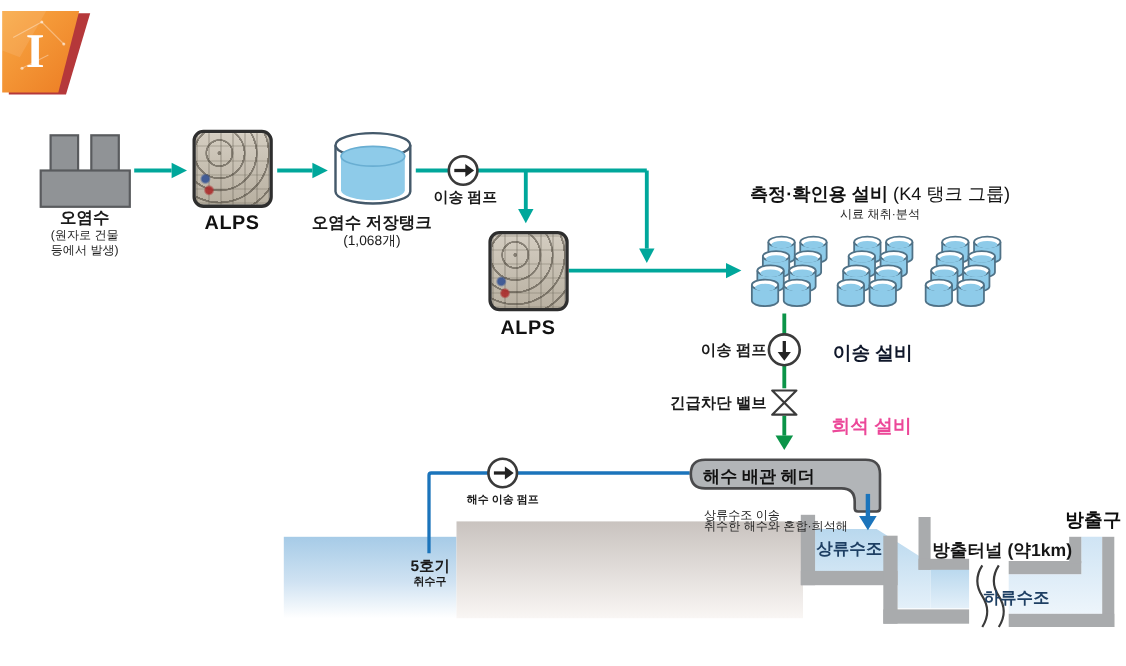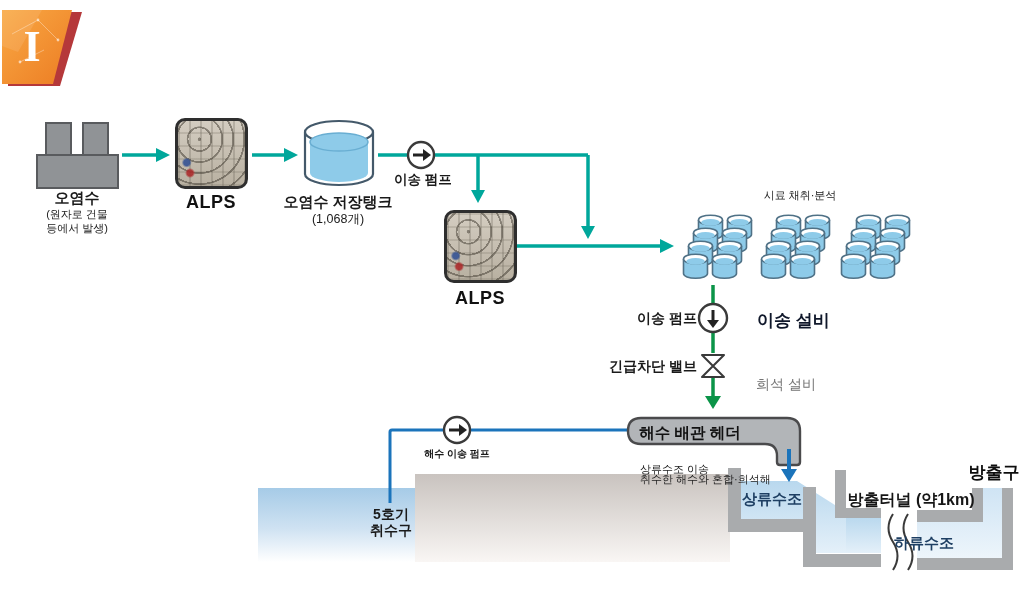--- a/index.html
+++ b/index.html
@@ -21,21 +21,21 @@
       repeating-linear-gradient(90deg, rgba(112,106,94,.30) 0 2px, rgba(0,0,0,0) 2px 11px),
       repeating-linear-gradient(0deg, rgba(122,116,102,.24) 0 2px, rgba(0,0,0,0) 2px 13px),
       linear-gradient(180deg,#d4cdc1,#b8b0a1);}
   .s15b{font-size:15px;font-weight:bold;}
   .s11{font-size:11px;line-height:14px;color:#222;}
   .alps{font-size:18px;font-weight:bold;letter-spacing:.5px;color:#111;}
   .pumplbl{font-size:13.5px;font-weight:600;}
   .k4t{font-size:16.5px;color:#111;}
   .k4t b{font-weight:bold;}
   .facility-green{font-size:17px;font-weight:bold;color:#0f172a;}
-  .facility-blue{font-size:14px;font-weight:normal;color:#737373;}
+  .facility-blue{font-size:17px;font-weight:bold;color:#ec4899;}
   .rlbl{font-size:14px;font-weight:600;text-align:right;}
   .pool{font-size:15px;font-weight:bold;color:#1e3f63;}
   .tunnel{font-size:16px;font-weight:600;color:#161616;}
   .outlet{font-size:17px;font-weight:bold;color:#0d0d0d;}
   .hdrlbl{font-size:15.5px;font-weight:bold;color:#111;}
 </style>
 </head>
 <body>
 
 <div id="stage">
@@ -213,34 +213,35 @@
 
   <div class="lbl ctr alps" style="left:211px;top:192px;">ALPS</div>
 
   <div class="lbl ctr s15b" style="left:338px;top:193px;">오염수 저장탱크</div>
   <div class="lbl ctr" style="left:338px;top:211px;font-size:12.5px;">(1,068개)</div>
 
   <div class="lbl ctr pumplbl" style="left:423px;top:171px;">이송 펌프</div>
 
   <div class="lbl ctr alps" style="left:480px;top:288px;">ALPS</div>
 
+  <div class="lbl ctr k4t" style="left:800px;top:166px;"><b>측정·확인용 설비</b><span> (K4 탱크 그룹)</span></div>
   <div class="lbl ctr s11" style="left:800px;top:188px;">시료 채취·분석</div>
 
   <div class="lbl rlbl" style="left:597px;top:310px;width:100px;">이송 펌프</div>
   <div class="lbl facility-green" style="left:757px;top:309px;">이송 설비</div>
 
   <div class="lbl rlbl" style="left:577px;top:358px;width:120px;">긴급차단 밸브</div>
   <div class="lbl facility-blue" style="left:756px;top:376px;">희석 설비</div>
 
   <div class="lbl ctr" style="left:457px;top:447px;font-size:10px;font-weight:600;">해수 이송 펌프</div>
   <div class="lbl ctr hdrlbl" style="left:690px;top:423px;">해수 배관 헤더</div>
   <div class="lbl s11" style="left:640px;top:472px;">취수한 해수와 혼합·희석해</div>
   <div class="lbl s11" style="left:640px;top:462px;">상류수조 이송</div>
 
   <div class="lbl ctr" style="left:391px;top:506px;font-size:14px;font-weight:600;">5호기</div>
-  <div class="lbl ctr" style="left:391px;top:522px;font-size:14px;font-weight:600;">취수구</div>
+  <div class="lbl ctr" style="left:391px;top:522px;font-size:10px;font-weight:600;">취수구</div>
 
   <div class="lbl ctr pool" style="left:772px;top:490px;">상류수조</div>
   <div class="lbl ctr pool" style="left:900px;top:534px;margin-left:24px;">하류수조</div>
   <div class="lbl ctr tunnel" style="left:911px;top:490px;">방출터널 (약1km)</div>
   <div class="lbl ctr outlet" style="left:994px;top:461px;">방출구</div>
 
 </div>
 
 </body></html>

